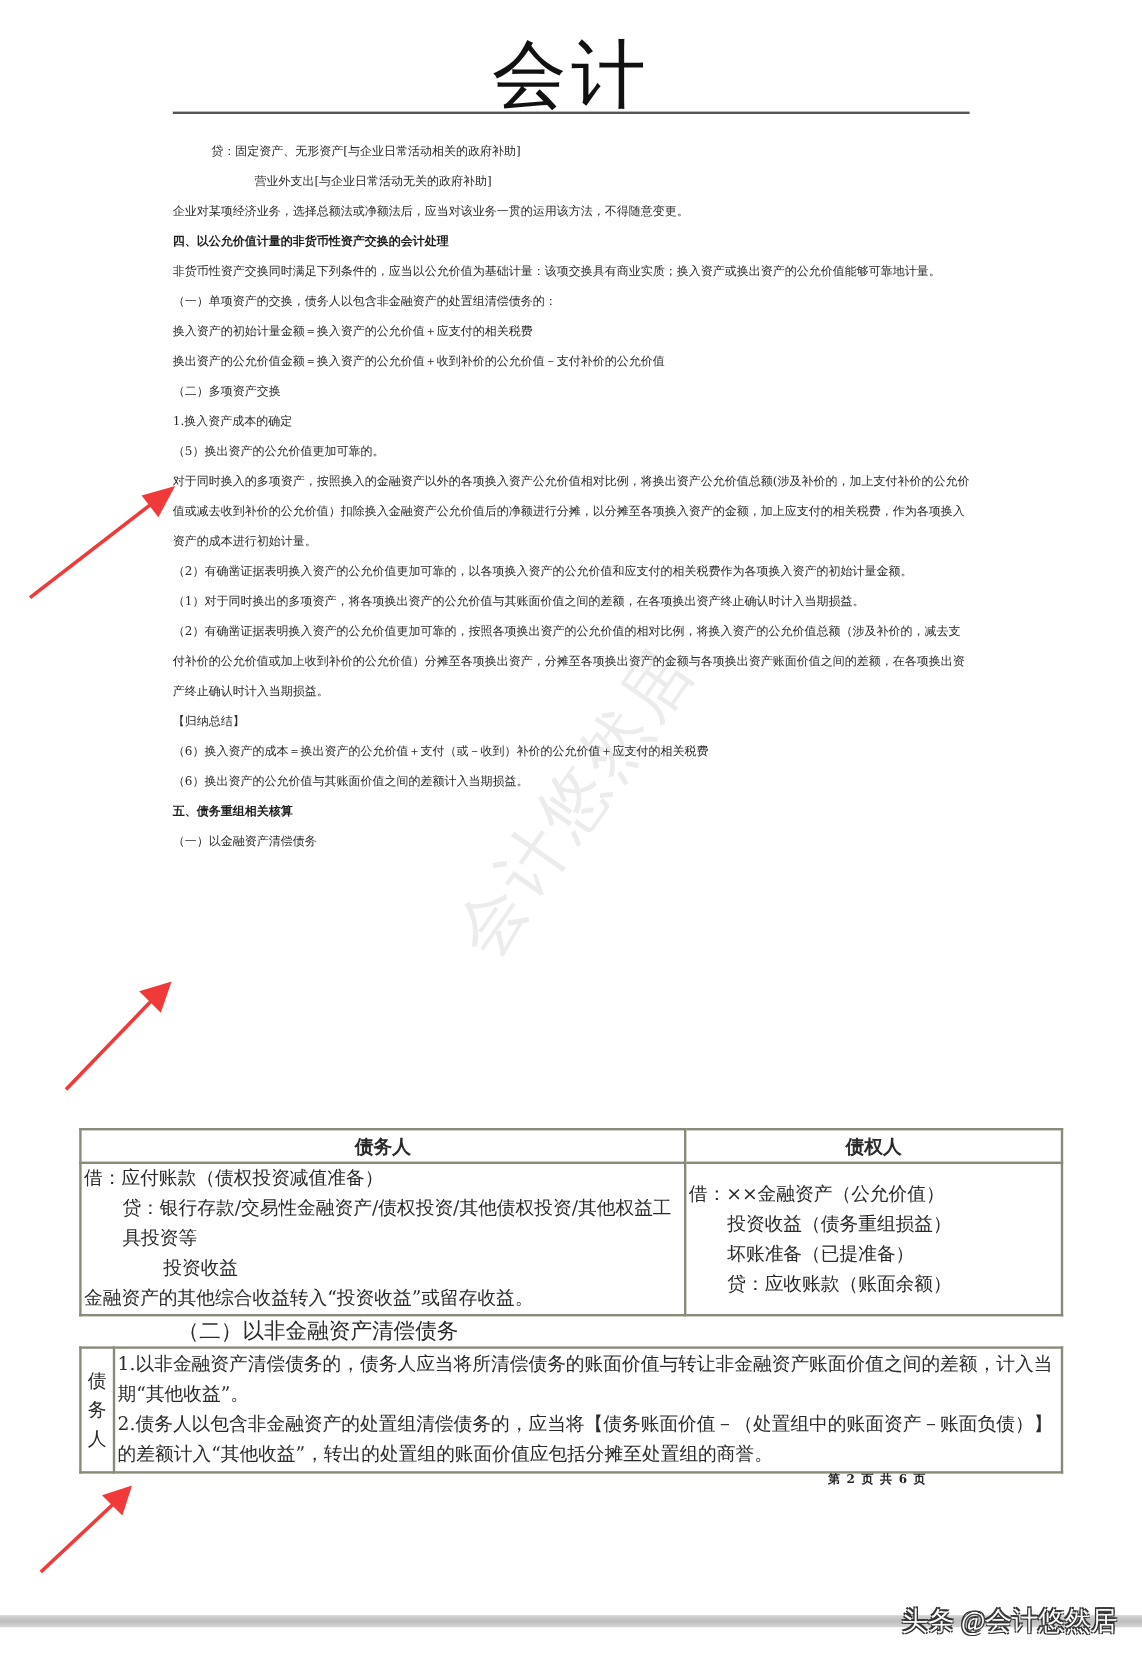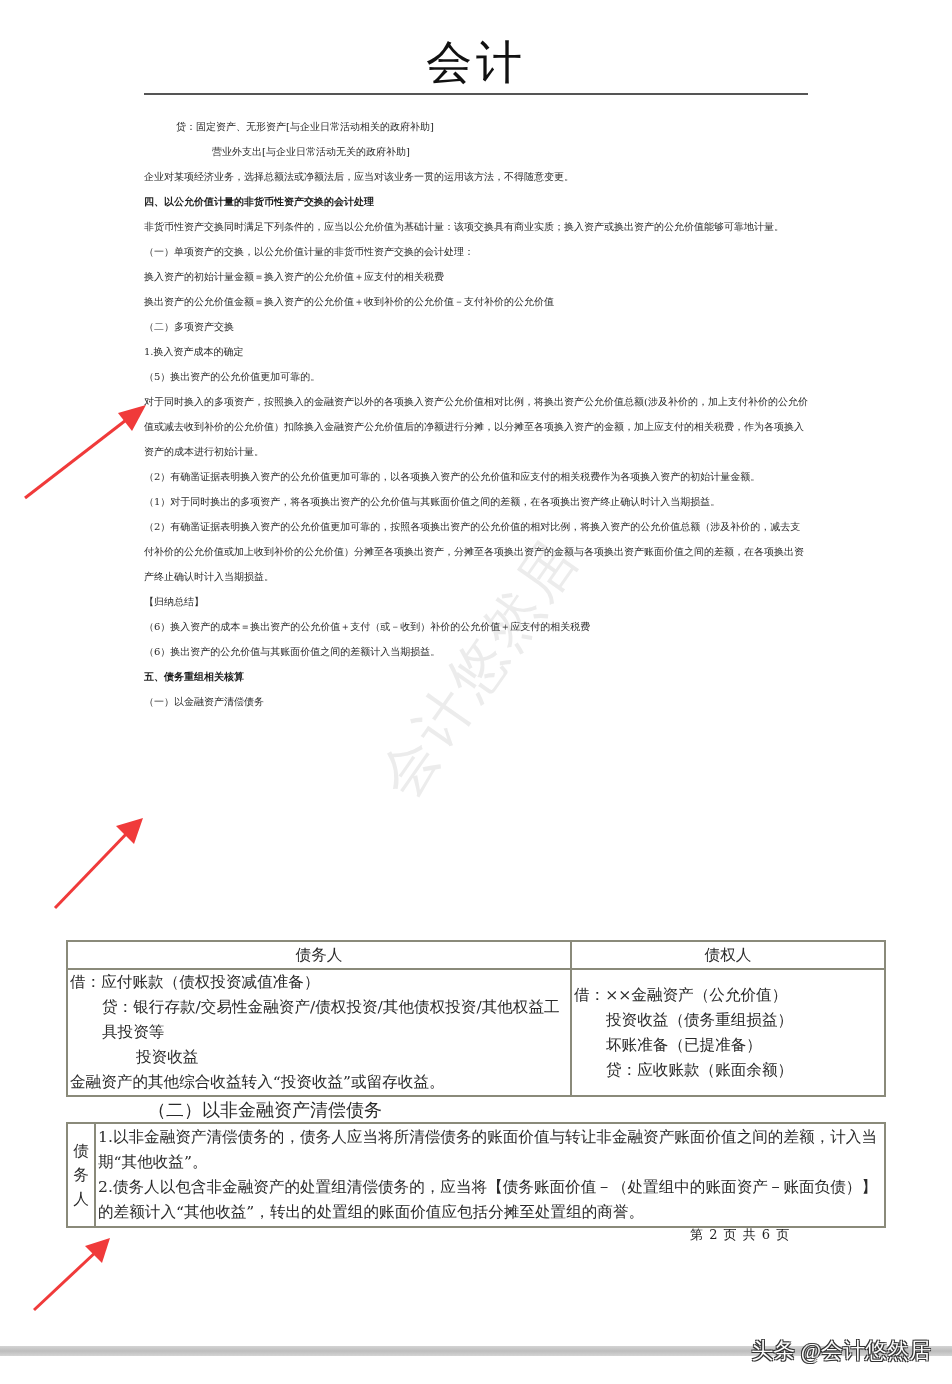--- a/index.html
+++ b/index.html
@@ -1,33 +1,33 @@
 <!DOCTYPE html>
 <html><head>
 <meta charset="utf-8">
 <style>
   html,body{margin:0;padding:0;}
   body{width:952px;height:1384px;background:#ffffff;position:relative;overflow:hidden;
        font-family:"DejaVu Serif","Liberation Serif",serif;color:#2a2a2a;}
   .header-title{position:absolute;left:0;width:952px;top:22px;text-align:center;
-       font-family:"DejaVu Sans","Liberation Sans",sans-serif;font-size:46px;line-height:80px;color:#111;letter-spacing:4px;}
+       font-family:"DejaVu Sans","Liberation Sans",sans-serif;font-size:62px;line-height:80px;color:#111;letter-spacing:4px;}
   .header-rule{position:absolute;left:144px;top:93px;width:664px;height:2px;background:#555;}
   .body{position:absolute;left:144px;top:114px;width:666px;font-size:10px;line-height:25px;}
   .body p{margin:0;}
   .indent1{padding-left:32px;}
   .indent2{padding-left:68px;}
   .heading{font-weight:bold;color:#1e1e1e;}
   .tbl1{position:absolute;left:66px;top:940px;width:820px;border:2px solid #8a8a7a;border-collapse:collapse;font-size:15.6px;line-height:25px;}
   .tbl1 td{border:2px solid #8a8a7a;vertical-align:middle;padding:0 2px;}
-  .tbl1 th{border:2px solid #8a8a7a;font-weight:normal;height:26px;padding:0;}
+  .tbl1 th{border:2px solid #8a8a7a;font-weight:bold;height:26px;padding:0;}
   .sub2{position:absolute;left:148px;top:1097px;font-size:18px;line-height:25px;}
   .tbl2{position:absolute;left:66px;top:1122px;width:820px;border:2px solid #8a8a7a;border-collapse:collapse;font-size:15.6px;line-height:25px;}
   .tbl2 td{border:2px solid #8a8a7a;vertical-align:top;padding:1px 2px;}
   .tbl2 .vlabel{width:22px;text-align:center;vertical-align:middle;line-height:24px;}
-  .page-footer{position:absolute;left:690px;top:1226px;font-size:13px;letter-spacing:1px;color:#222;}
+  .page-footer{position:absolute;left:690px;top:1226px;font-size:10px;letter-spacing:1px;color:#222;font-weight:bold;}
   .watermark{position:absolute;left:330px;top:630px;transform:rotate(-55deg);font-size:56px;color:rgba(150,150,150,0.18);
        font-family:"DejaVu Serif",serif;letter-spacing:4px;white-space:nowrap;pointer-events:none;}
   .arrow{position:absolute;pointer-events:none;}
   .bottom-bar{position:absolute;left:0;top:1346px;width:952px;height:10px;
        background:linear-gradient(#d4d4d4,#bdbdbd,#d4d4d4);}
   .source-tag{position:absolute;right:21px;top:1336px;font-family:Liberation Serif, serif;font-size:22px;color:#fff;
        text-shadow:1px 1px 0 #333,-1px -1px 0 #333,1px -1px 0 #333,-1px 1px 0 #333;}
 </style>
 </head>
 <body>
@@ -36,21 +36,21 @@
 <div class="header-rule"></div>
 
 <div class="watermark">会计悠然居</div>
 
 <div class="body">
   <p class="indent1">贷：固定资产、无形资产[与企业日常活动相关的政府补助]</p>
   <p class="indent2">营业外支出[与企业日常活动无关的政府补助]</p>
   <p>企业对某项经济业务，选择总额法或净额法后，应当对该业务一贯的运用该方法，不得随意变更。</p>
   <p class="heading">四、以公允价值计量的非货币性资产交换的会计处理</p>
   <p>非货币性资产交换同时满足下列条件的，应当以公允价值为基础计量：该项交换具有商业实质；换入资产或换出资产的公允价值能够可靠地计量。</p>
-  <p>（一）单项资产的交换，以公允价值计量的非货币性资产交换的会计处理：</p>
+  <p>（一）单项资产的交换，债务人以包含非金融资产的处置组清偿债务的：</p>
   <p>换入资产的初始计量金额＝换入资产的公允价值＋应支付的相关税费</p>
   <p>换出资产的公允价值金额＝换入资产的公允价值＋收到补价的公允价值－支付补价的公允价值</p>
   <p>（二）多项资产交换</p>
   <p>1.换入资产成本的确定</p>
   <p>（5）换出资产的公允价值更加可靠的。</p>
   <p>对于同时换入的多项资产，按照换入的金融资产以外的各项换入资产公允价值相对比例，将换出资产公允价值总额(涉及补价的，加上支付补价的公允价值或减去收到补价的公允价值）扣除换入金融资产公允价值后的净额进行分摊，以分摊至各项换入资产的金额，加上应支付的相关税费，作为各项换入资产的成本进行初始计量。</p>
   <p>（2）有确凿证据表明换入资产的公允价值更加可靠的，以各项换入资产的公允价值和应支付的相关税费作为各项换入资产的初始计量金额。</p>
   <p>（1）对于同时换出的多项资产，将各项换出资产的公允价值与其账面价值之间的差额，在各项换出资产终止确认时计入当期损益。</p>
   <p>（2）有确凿证据表明换入资产的公允价值更加可靠的，按照各项换出资产的公允价值的相对比例，将换入资产的公允价值总额（涉及补价的，减去支付补价的公允价值或加上收到补价的公允价值）分摊至各项换出资产，分摊至各项换出资产的金额与各项换出资产账面价值之间的差额，在各项换出资产终止确认时计入当期损益。</p>
   <p>【归纳总结】</p>

